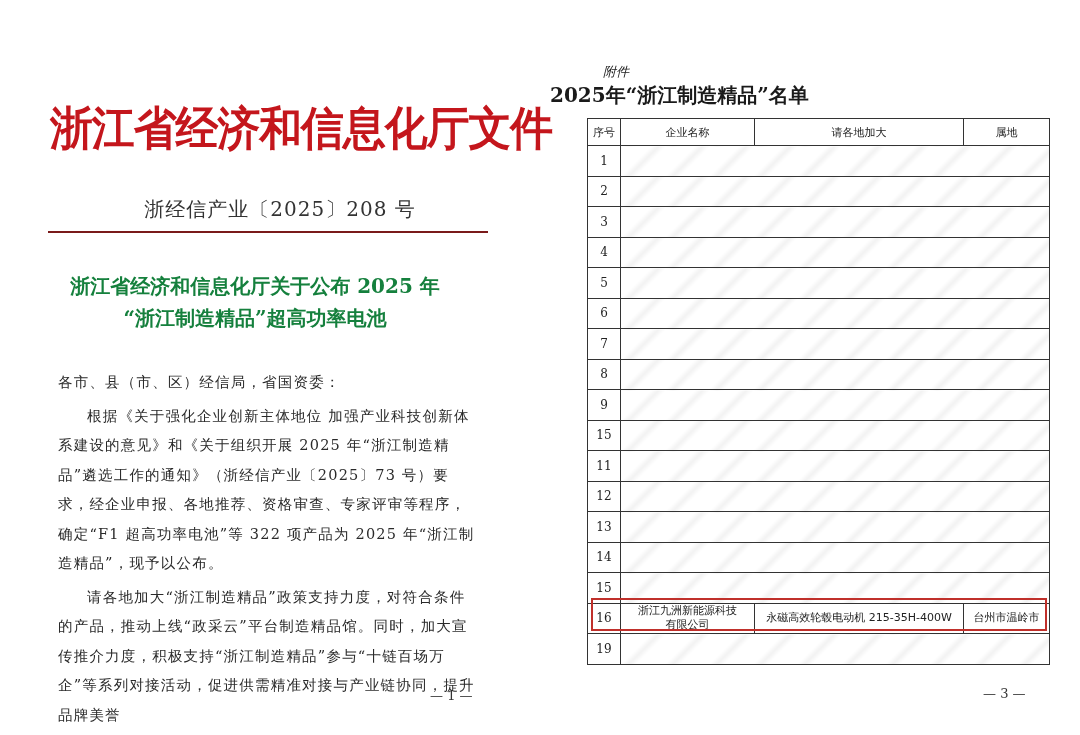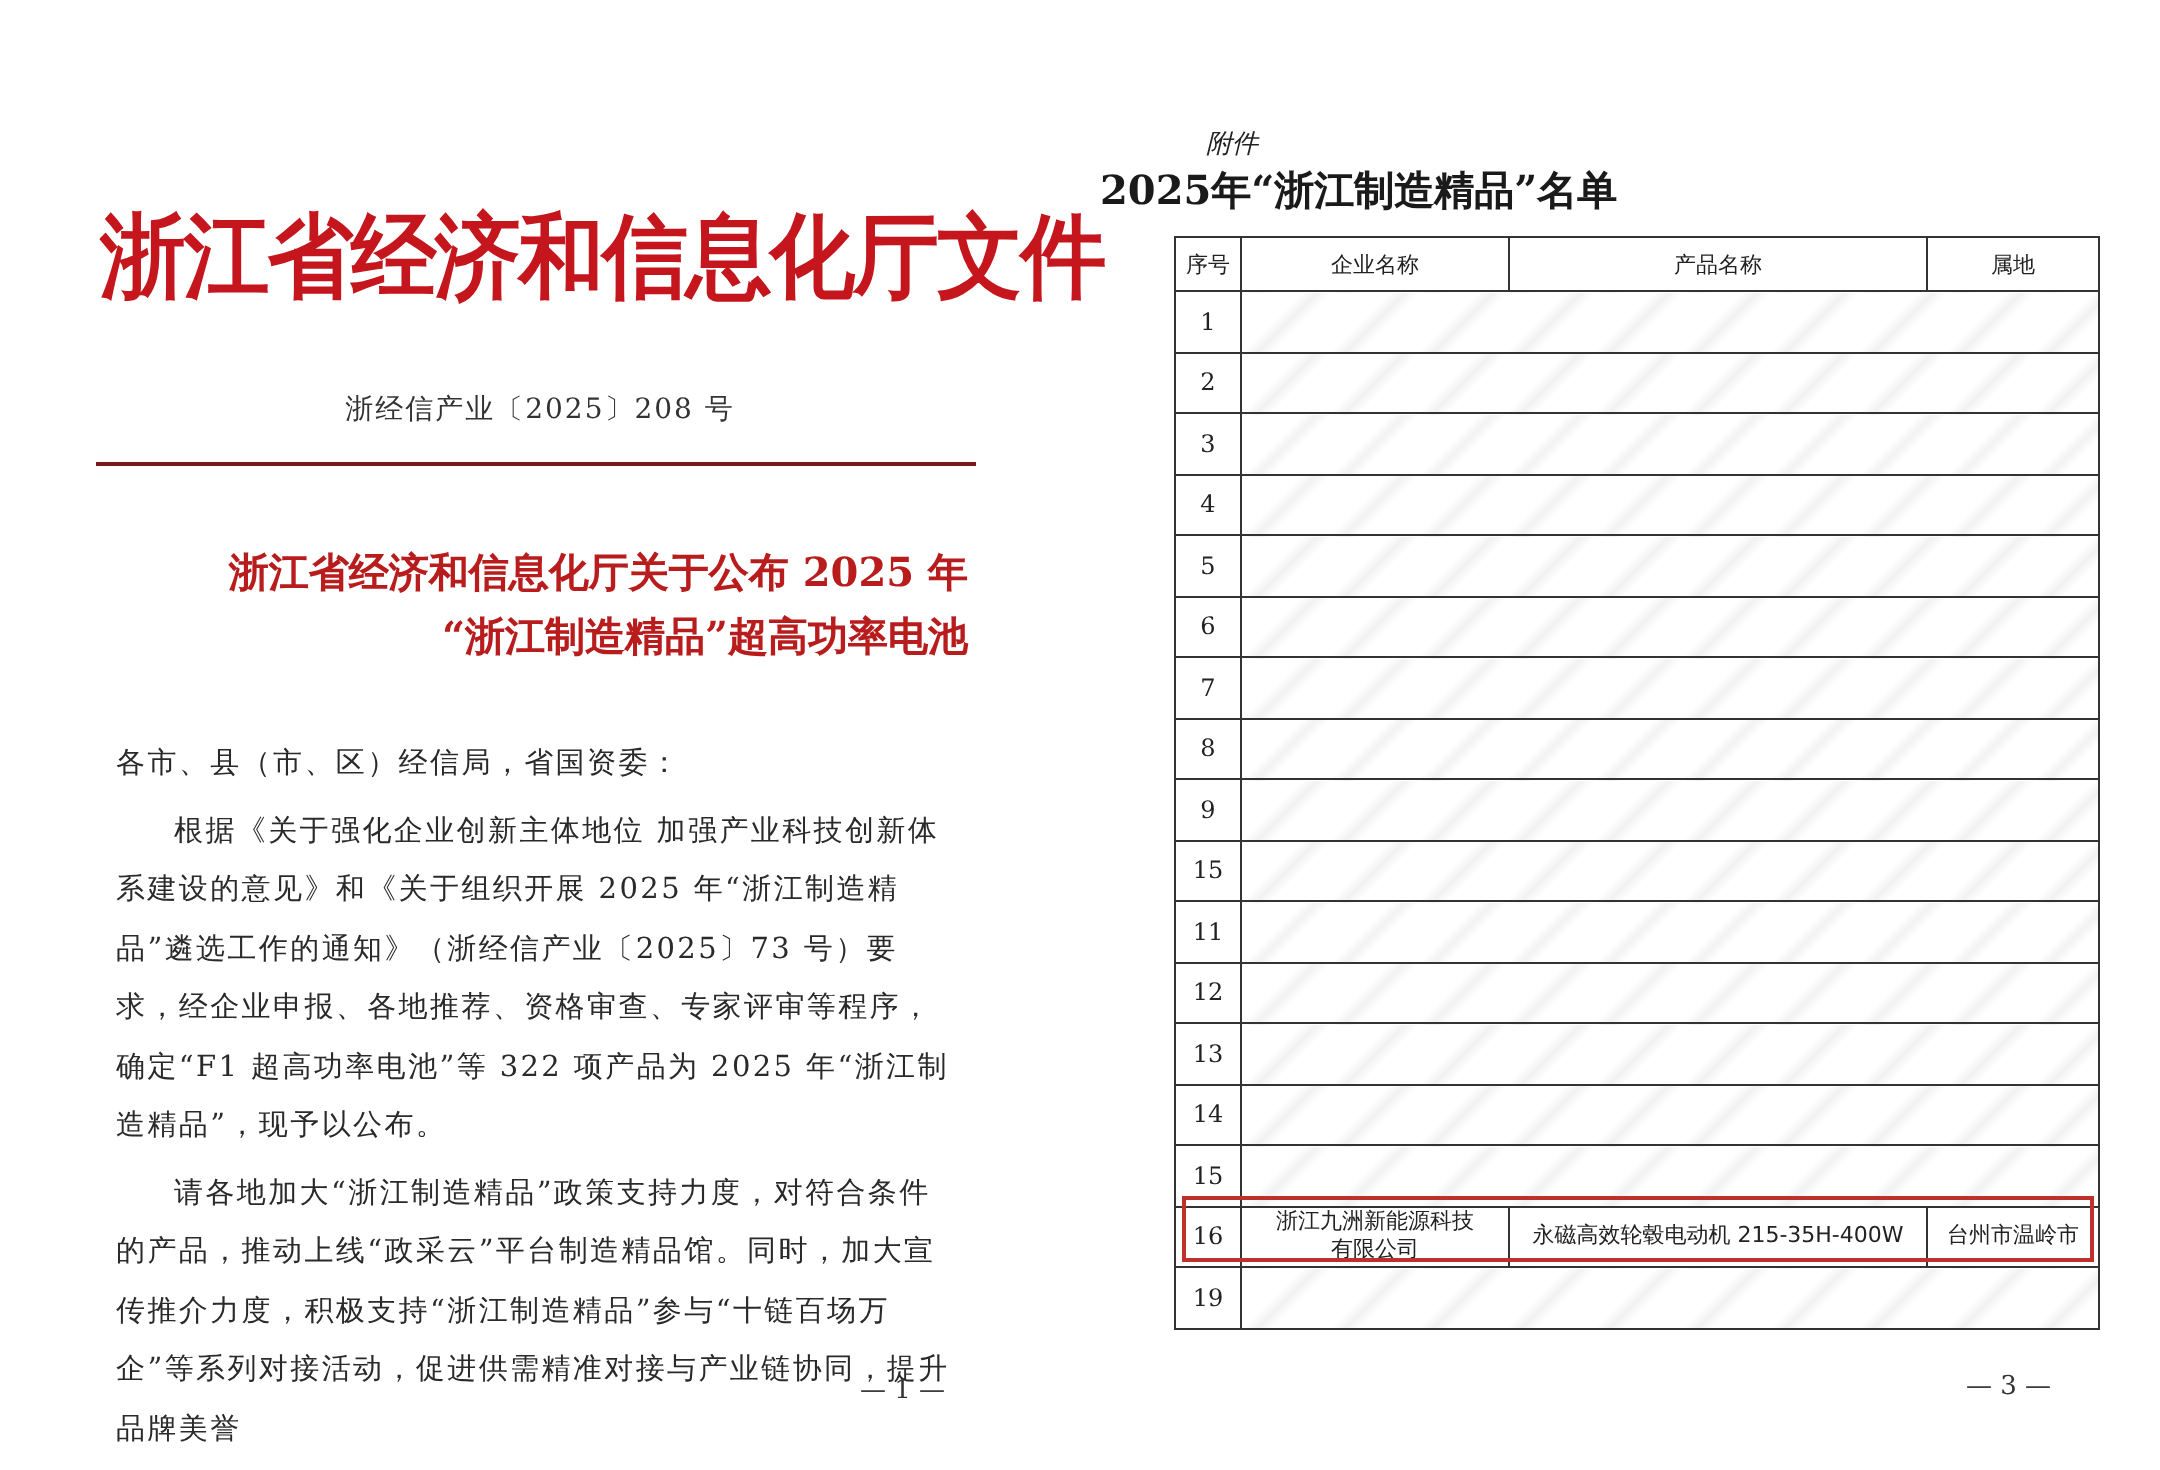--- a/index.html
+++ b/index.html
@@ -5,25 +5,25 @@
   html, body { margin: 0; padding: 0; background: #ffffff; }
   body { width: 1080px; height: 735px; position: relative; overflow: hidden;
          font-family: "DejaVu Serif", "Liberation Serif", serif; color: #222; }
 
   
   .page-left { position: absolute; left: 0; top: 0; width: 540px; height: 735px; }
   .doc-header { position: absolute; left: 50px; top: 98px; width: 440px; text-align: center;
     font-family: "DejaVu Serif", "Liberation Serif", serif; font-weight: bold;
     font-size: 46px; letter-spacing: -1px; line-height: 60px; white-space: nowrap;
     transform: scaleX(0.93); transform-origin: left center; }
-  .doc-number { position: absolute; left: 0; width: 540px; top: 196px; text-align: center;
-    font-size: 14px; color: #333; letter-spacing: 1px; }
+  .doc-number { position: absolute; left: 10px; width: 540px; top: 196px; text-align: center;
+    font-size: 20px; color: #333; letter-spacing: 1px; }
   .red-rule { position: absolute; left: 48px; top: 231px; width: 440px; height: 2px; }
-  .doc-title { position: absolute; left: 54px; width: 430px; top: 270px; text-align: right;
-    font-weight: bold; font-size: 20px; line-height: 32px; color: #b91c1c; }
+  .doc-title { position: absolute; left: 40px; width: 430px; top: 270px; text-align: center;
+    font-weight: bold; font-size: 20px; line-height: 32px; color: #15803d; }
   .body-text { position: absolute; left: 54px; top: 364px; width: 430px; font-size: 14.5px;
     line-height: 29.5px; color: #2a2a2a; letter-spacing: 1.2px; }
   .body-text p { margin: 4px; }
   .indent { text-indent: 2em; }
   .page-num-left { position: absolute; left: 430px; top: 688px; font-size: 13px; color: #333; }
 
   
   .page-right { position: absolute; left: 540px; top: 0; width: 540px; height: 735px; }
   .attach-label { position: absolute; left: 63px; top: 63px; font-family: "DejaVu Sans", "Liberation Sans", sans-serif; font-size: 13px; color: #222; font-style: italic; }
   .list-title { position: absolute; left: 0; width: 540px; top: 82px; text-align: left; font-weight: bold; font-size: 20px; color: #1a1a1a; padding-left: 10px; box-sizing: border-box;}
@@ -67,21 +67,21 @@
     <colgroup>
       <col style="width:33px">
         <col style="width:134px">
         <col style="width:209px">
         <col style="width:86px">
     </colgroup>
     <thead>
       <tr>
         <th>序号</th>
         <th>企业名称</th>
-        <th>产品名称</th>
+        <th>请各地加大</th>
         <th>属地</th>
       </tr>
     </thead>
     <tbody>
       <tr>
           <td class="seq">1</td>
           <td class="masked" colspan="3"></td>
         </tr>
       <tr>
           <td class="seq">2</td>

